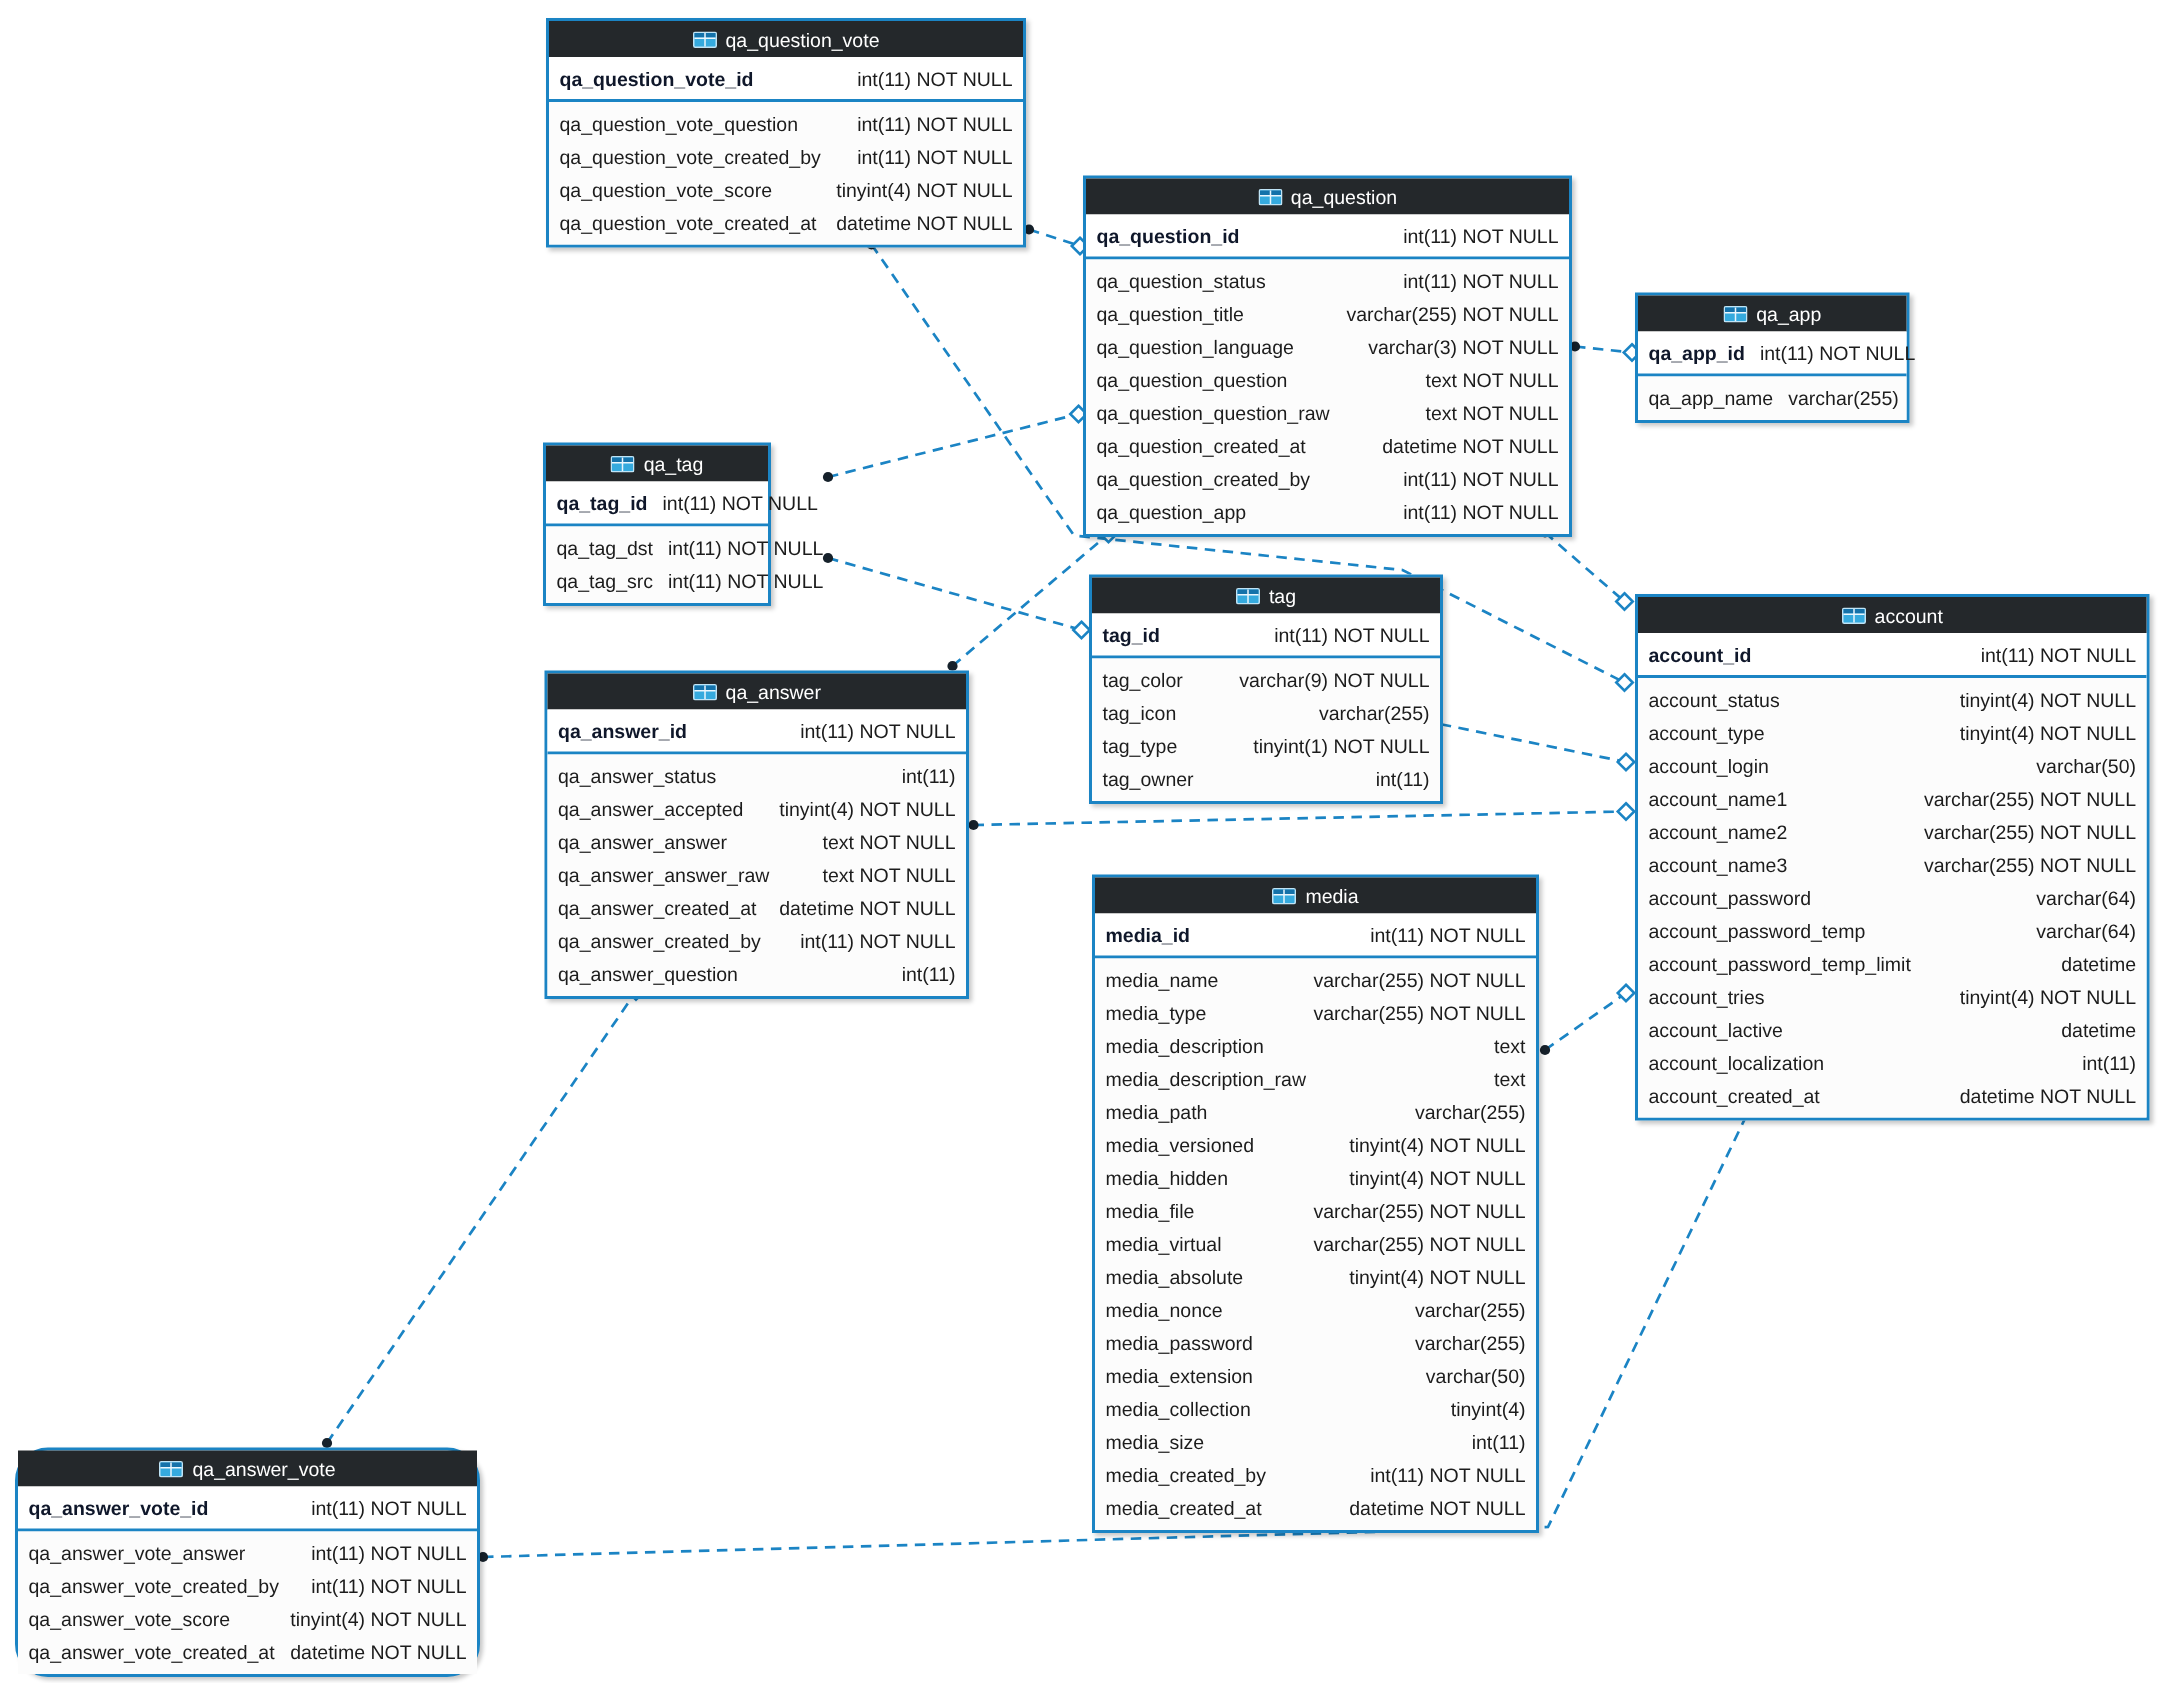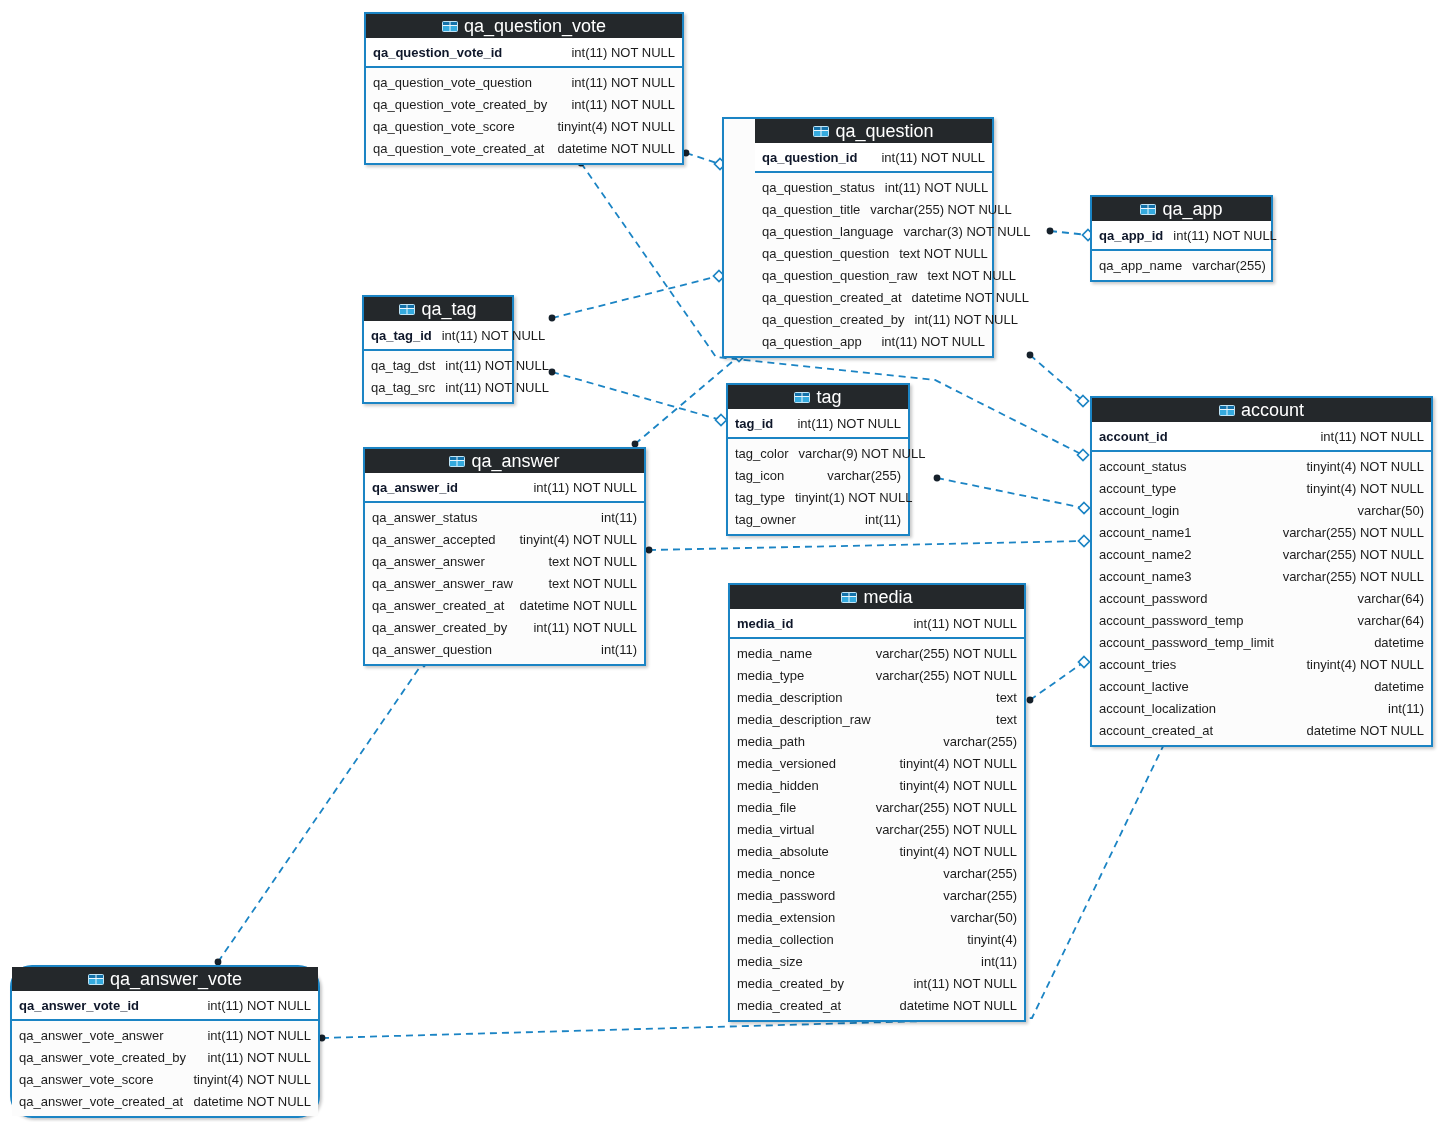--- a/index.html
+++ b/index.html
@@ -9,21 +9,21 @@
     overflow:hidden;
   }
   #wires { position:absolute; left:0; top:0; width:1445px; height:1122px; }
   .tbl {
     position:absolute; border:2px solid #1b84c4; background:#fcfcfc;
     box-shadow:2px 2px 3px rgba(0,0,0,0.22); box-sizing:border-box;
   }
   .tbl-header {
     background:#24282b; color:#ffffff; height:24px;
     display:flex; align-items:center; justify-content:center; gap:6px;
-    font-size:18px; white-space:nowrap; cursor:move;
+    font-size:13px; white-space:nowrap; cursor:move;
   }
   .tbl-icon { display:inline-flex; width:16px; height:11px; flex:0 0 auto; }
   .pk-section { background:#ffffff; padding:3px 7px; border-bottom:2px solid #1b84c4; }
   .col-section { background:#fcfcfc; padding:3px 7px 4px 7px; }
   .col-row {
     display:flex; justify-content:space-between; align-items:center;
     height:22px; font-size:13px; color:#1c1c1c; gap:10px; white-space:nowrap;
   }
   .pk-section .col-name { font-weight:bold; color:#0f172a; }
   .col-name { text-align:left; }
@@ -102,21 +102,21 @@
         <div class="col-row">
           <span class="col-name">qa_question_vote_score</span>
           <span class="col-type">tinyint(4) NOT NULL</span>
         </div>
         <div class="col-row">
           <span class="col-name">qa_question_vote_created_at</span>
           <span class="col-type">datetime NOT NULL</span>
         </div>
       </div>
     </div>
-    <div class="tbl" style="left: 722px; top: 117px; width: 272px; padding-left: 31px;">
+    <div class="tbl" style="left: 722px; top: 117px; width: 326px;">
       <div class="tbl-header">
         <span class="tbl-icon">
           <svg width="16" height="11" viewBox="0 0 16 11" xmlns="http://www.w3.org/2000/svg">
             <rect x="0.5" y="0.5" width="15" height="10" rx="1" fill="#35aade" stroke="#bfe4f6" stroke-width="1"></rect>
             <rect x="1" y="1" width="14" height="3" fill="#1472aa"></rect>
             <line x1="8" y1="1" x2="8" y2="10" stroke="#eaf6fd" stroke-width="1"></line>
             <line x1="1" y1="4.5" x2="15" y2="4.5" stroke="#eaf6fd" stroke-width="1"></line>
           </svg>
         </span>
         <span>qa_question</span>
@@ -209,21 +209,21 @@
         <div class="col-row">
           <span class="col-name">qa_tag_dst</span>
           <span class="col-type">int(11) NOT NULL</span>
         </div>
         <div class="col-row">
           <span class="col-name">qa_tag_src</span>
           <span class="col-type">int(11) NOT NULL</span>
         </div>
       </div>
     </div>
-    <div class="tbl" style="left: 726px; top: 383px; width: 184px;">
+    <div class="tbl" style="left: 726px; top: 383px; width: 236px;">
       <div class="tbl-header">
         <span class="tbl-icon">
           <svg width="16" height="11" viewBox="0 0 16 11" xmlns="http://www.w3.org/2000/svg">
             <rect x="0.5" y="0.5" width="15" height="10" rx="1" fill="#35aade" stroke="#bfe4f6" stroke-width="1"></rect>
             <rect x="1" y="1" width="14" height="3" fill="#1472aa"></rect>
             <line x1="8" y1="1" x2="8" y2="10" stroke="#eaf6fd" stroke-width="1"></line>
             <line x1="1" y1="4.5" x2="15" y2="4.5" stroke="#eaf6fd" stroke-width="1"></line>
           </svg>
         </span>
         <span>tag</span>

